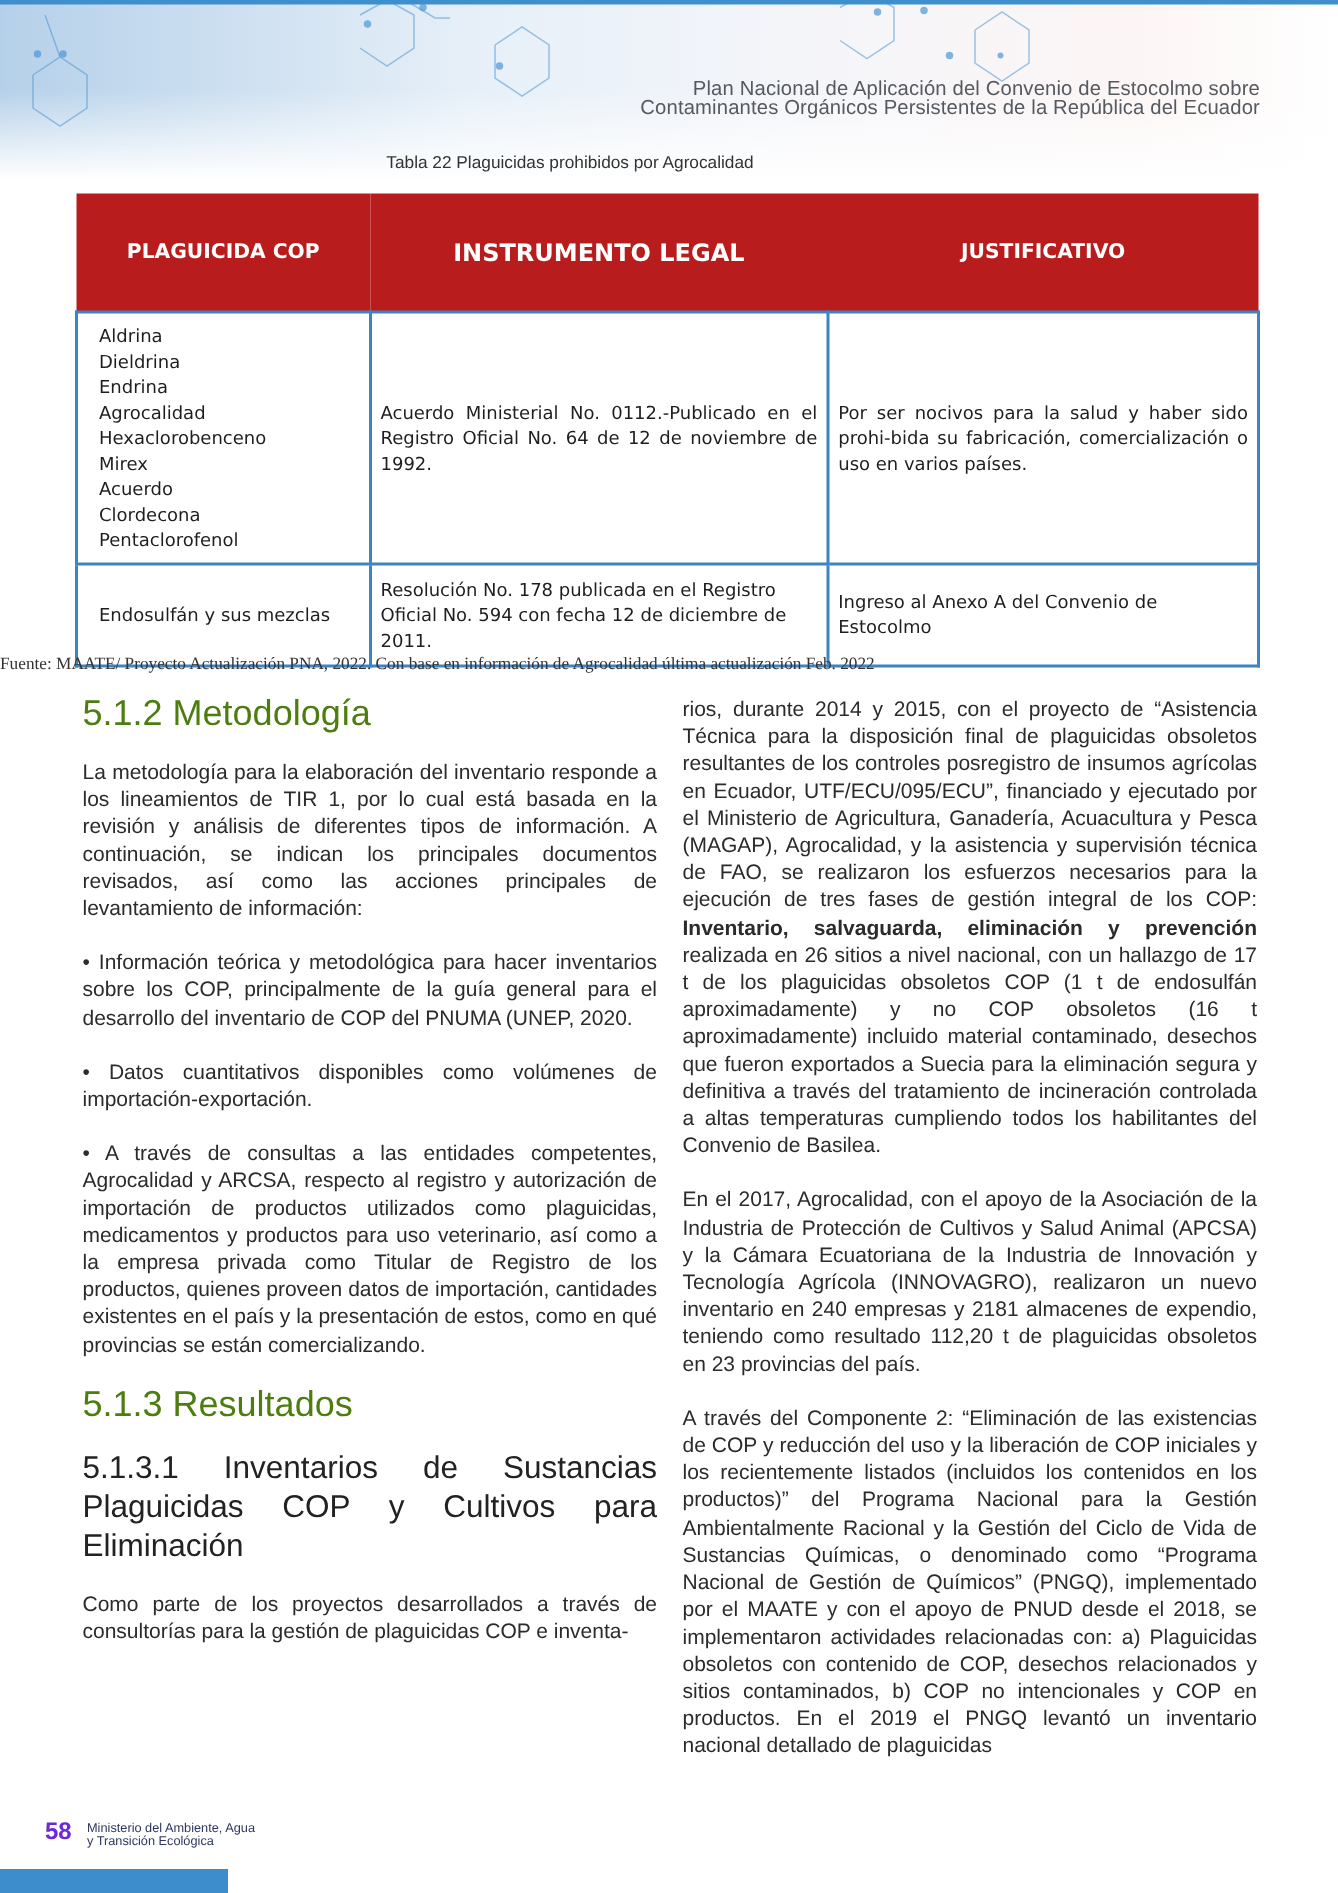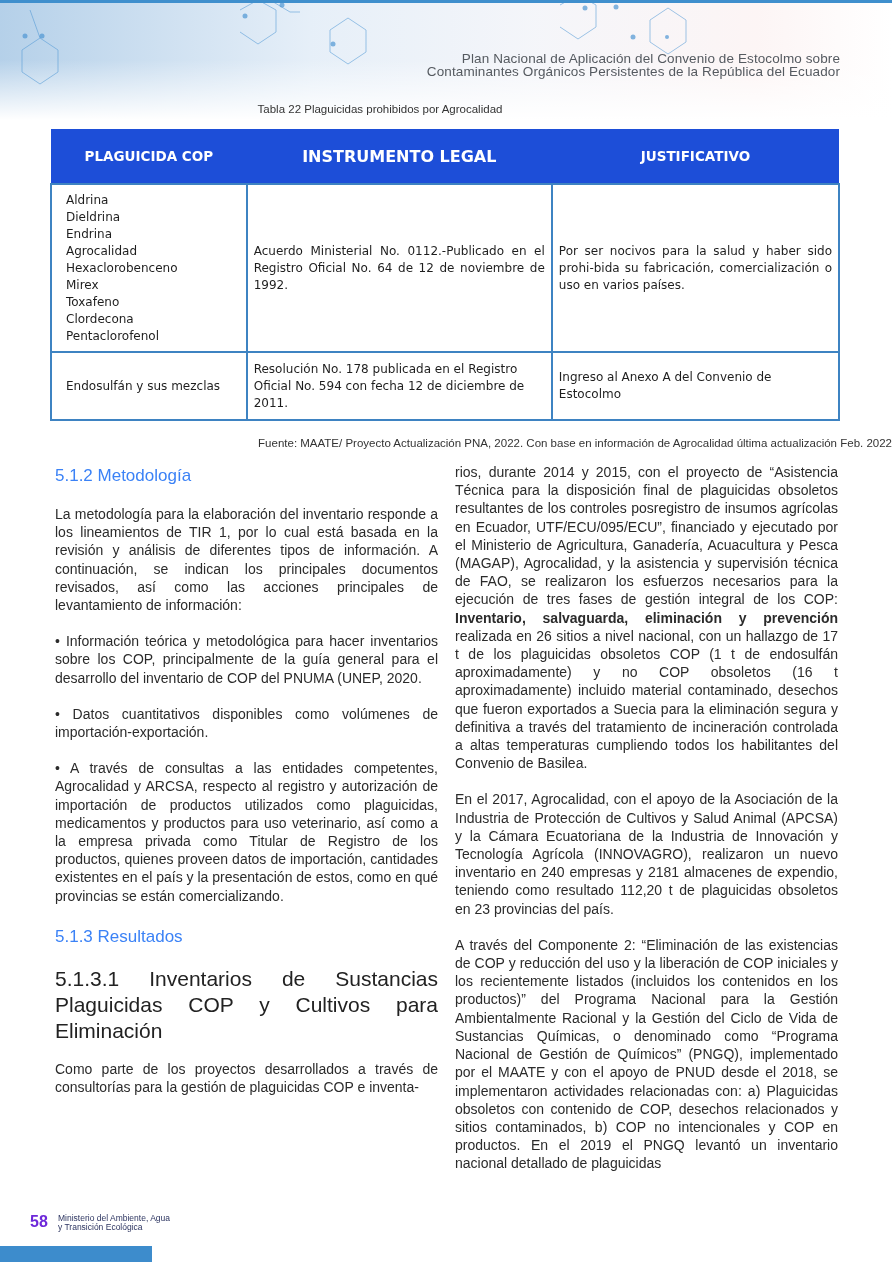--- a/index.html
+++ b/index.html
@@ -9,35 +9,35 @@
     background: linear-gradient(90deg, rgba(120,170,215,0.55) 0%, rgba(200,220,240,0.45) 35%, rgba(225,228,240,0.35) 60%, rgba(250,235,235,0.5) 85%, #ffffff 100%); }
   .top-band::after { content:""; position:absolute; left:0; right:0; bottom:0; height:60px;
     background: linear-gradient(180deg, rgba(255,255,255,0) 0%, #ffffff 100%); }
   .top-line { position:absolute; left:0; top:0; width:892px; height:3px; background:#3f8fcd; }
   .hex-deco { position:absolute; left:0; top:0; width:892px; height:120px; }
   .doc-header { position:absolute; right:52px; top:52px; text-align:right; font-size:13.5px; line-height:13px; color:#555a60; }
   .doc-header div { letter-spacing:0.1px; }
   .table-caption { position:absolute; left:0; width:760px; top:103px; text-align:center; font-size:11.5px; color:#333; }
   table.cop { position:absolute; left:50px; top:129px; width:790px; border-collapse:collapse;
     font-family:"DejaVu Sans", sans-serif; font-size:12px; color:#1e1e1e; }
-  table.cop th { background:#1d4ed8; color:#ffffff; font-weight:bold; height:54px; padding:0; text-align:center; }
+  table.cop th { background:#b91c1c; color:#ffffff; font-weight:bold; height:54px; padding:12px; text-align:center; }
   table.cop th.c1 { font-size:13.5px; }
   table.cop th.c2 { font-size:16px; }
   table.cop th.c3 { font-size:13.5px; }
   table.cop td { border:2px solid #3e83c2; vertical-align:middle; padding:0 6px; line-height:17px; }
   table.cop tr.r1 td { height:166px; }
   table.cop tr.r2 td { height:66px; }
   .list-cell div { padding-left:8px; }
   .just { text-align:justify; }
-  .source { position:absolute; left:0; width:892px; top:437px; text-align:right; font-size:11.5px; color:#333; }
+  .source { position:absolute; left:0; width:892px; top:437px; text-align:left; font-size:11.5px; color:#333;font-family:Liberation Serif, serif; }
   .col { position:absolute; top:460px; width:383px; font-size:14px; line-height:18.2px; color:#2b2b2b; text-align:justify; }
   .col.left { left:55px; }
   .col.right { left:455px; top:463px; }
   .col p { margin:0 0 18px 0; }
-  .col h2 { font-weight:normal; font-size:17px; line-height:24px; margin:4px 0 17px 0; color:#3b82f6; }
+  .col h2 { font-weight:normal; font-size:24px; line-height:24px; margin:4px 0 17px 0; color:#4d7c0f; }
   .col h3 { font-weight:normal; font-size:21px; line-height:26px; margin:0 0 16px 0; color:#222; }
   .col b { font-weight:bold;margin-top:16px; }
   .footer-num { position:absolute; left:30px; top:1213px; font-size:16px; font-weight:bold; color:#6d28d9; }
   .footer-org { position:absolute; left:58px; top:1214px; font-size:8.5px; line-height:8.5px; color:#2d3561; }
   .footer-bar { position:absolute; left:0; top:1246px; width:152px; height:16px; background:#3d8ccc; }
 </style>
 </head>
 <body>
 
 <div class="top-band"></div>
@@ -87,21 +87,21 @@
   </thead>
   <tbody>
     <tr class="r1">
       <td class="list-cell">
         <div>Aldrina</div>
         <div>Dieldrina</div>
         <div>Endrina</div>
         <div>Agrocalidad</div>
         <div>Hexaclorobenceno</div>
         <div>Mirex</div>
-        <div>Toxafeno</div>
+        <div>Acuerdo</div>
         <div>Clordecona</div>
         <div>Pentaclorofenol</div>
       </td>
       <td class="just">Acuerdo Ministerial No. 0112.-Publicado en el Registro Oficial No. 64 de 12 de noviembre de 1992.</td>
       <td class="just">Por ser nocivos para la salud y haber sido prohi-bida su fabricación, comercialización o uso en varios países.</td>
     </tr>
     <tr class="r2">
       <td class="list-cell">
         <div>Endosulfán y sus mezclas</div>
       </td>

